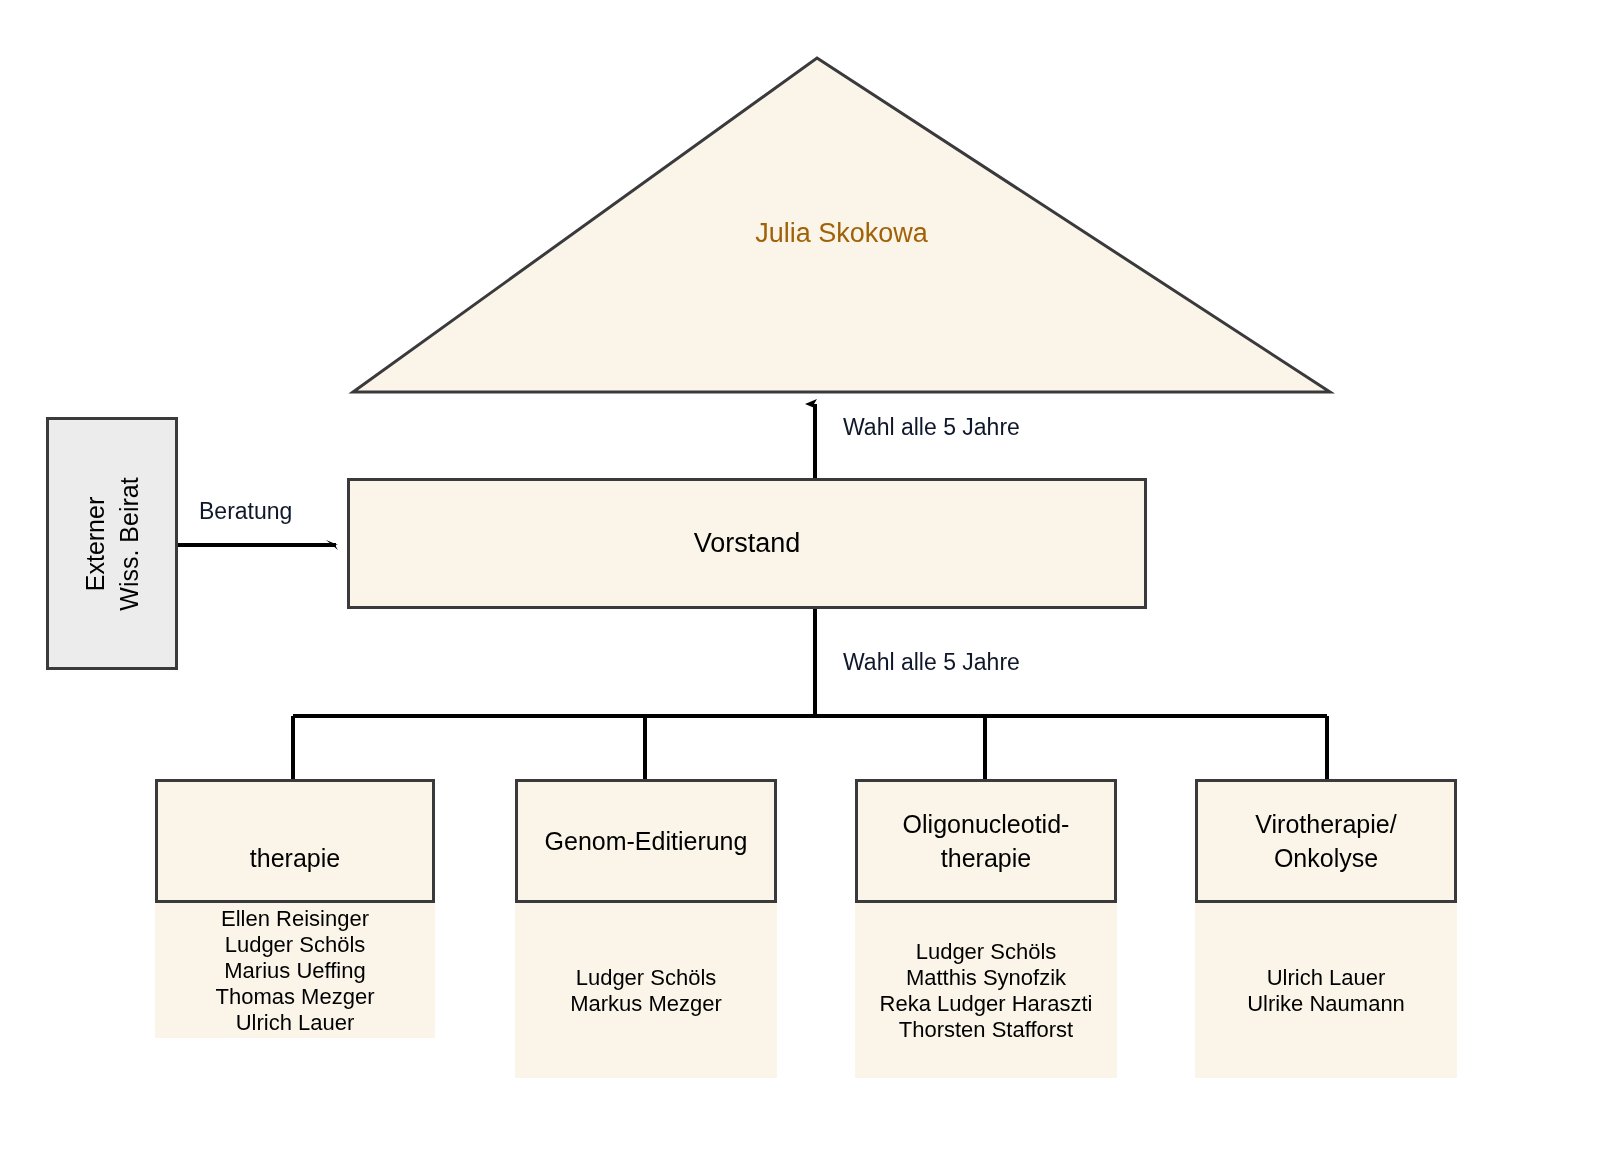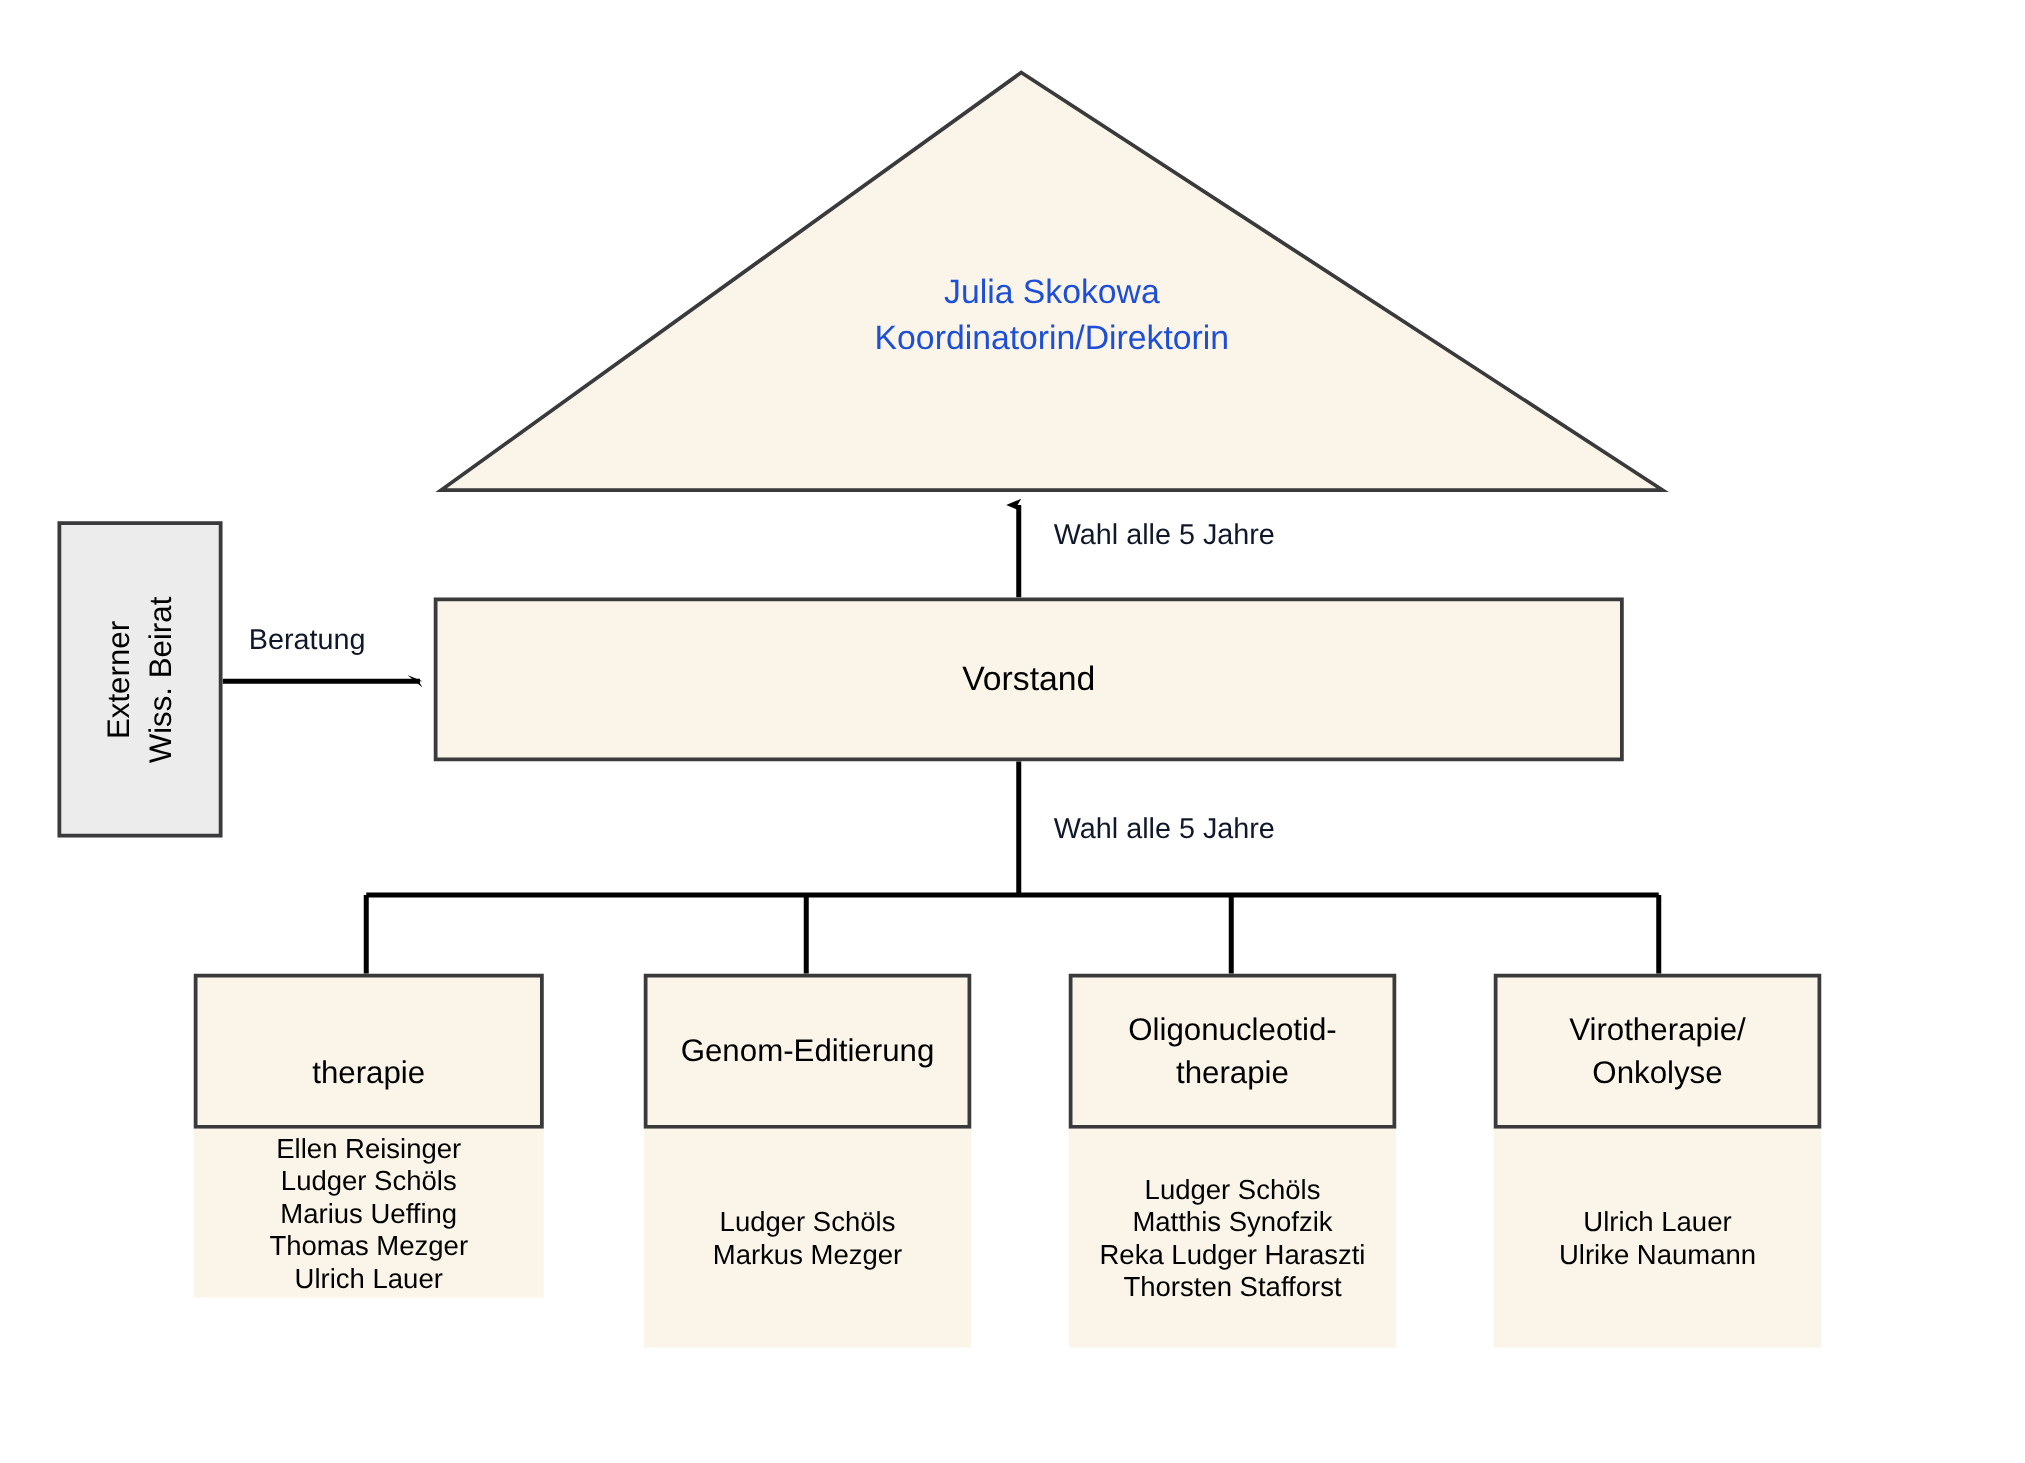--- a/index.html
+++ b/index.html
@@ -16,42 +16,42 @@
 
   .node{position:absolute;box-sizing:border-box;}
 
   
   .tri-text{
     position:absolute;
     left:353px;top:215px;width:977px;
     text-align:center;
     font-size:27px;
     line-height:37px;
-    color:#1d4ed8;
+    color:#a16207;
   }
 
   
   .advisory{
     left:46px;top:417px;width:132px;height:253px;
     background:#ececec;
     border:3px solid #3a3a3c;
   }
   .advisory .rot{
     position:absolute;
     left:50%;top:50%;
     transform:translate(-50%,-50%) rotate(-90deg);
     white-space:nowrap;
     text-align:center;
     font-size:25px;
     line-height:34px;
   }
 
   
   .vorstand{
-    left:347px;top:478px;width:952px;height:131px;
+    left:347px;top:478px;width:800px;height:131px;
     background:#faf5e8;
     border:3px solid #3a3a3c;
     display:flex;align-items:center;justify-content:center;
   }
   .vorstand .inner{
     text-align:center;font-size:27px;line-height:37px;
   }
 
   
   .edge-label{
@@ -122,21 +122,20 @@
     <line x1="293" y1="716" x2="1327" y2="716" stroke="#000000" stroke-width="4"></line>
 
     <line x1="293" y1="716" x2="293" y2="779" stroke="#000000" stroke-width="4"></line>
     <line x1="645" y1="716" x2="645" y2="779" stroke="#000000" stroke-width="4"></line>
     <line x1="985" y1="716" x2="985" y2="779" stroke="#000000" stroke-width="4"></line>
     <line x1="1327" y1="716" x2="1327" y2="779" stroke="#000000" stroke-width="4"></line>
   </svg>
 
   <div class="tri-text">
     <div>Julia Skokowa</div>
-    <div>Koordinatorin/Direktorin</div>
   </div>
 
   <div class="node advisory">
     <div class="rot">
       <div>Externer</div>
       <div>Wiss. Beirat</div>
     </div>
   </div>
 
   <div class="node vorstand">

